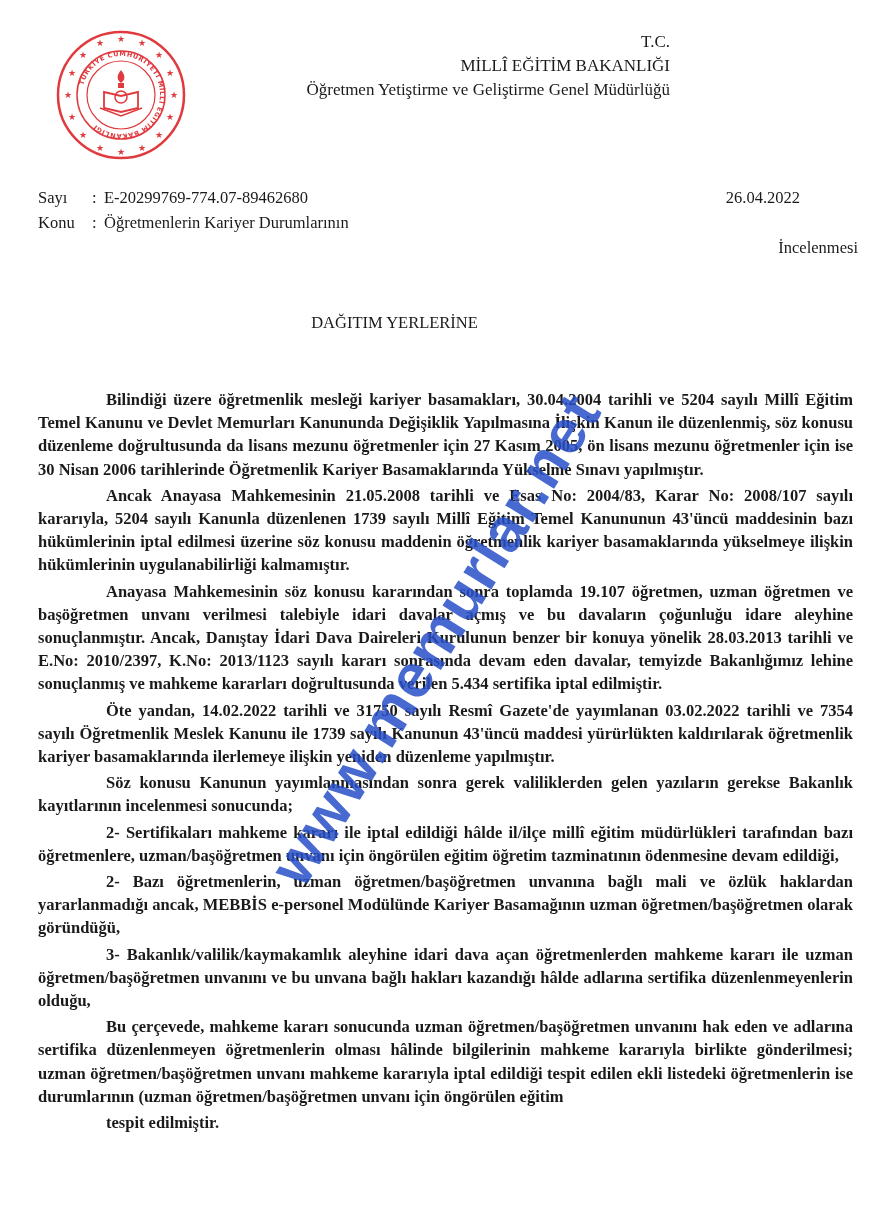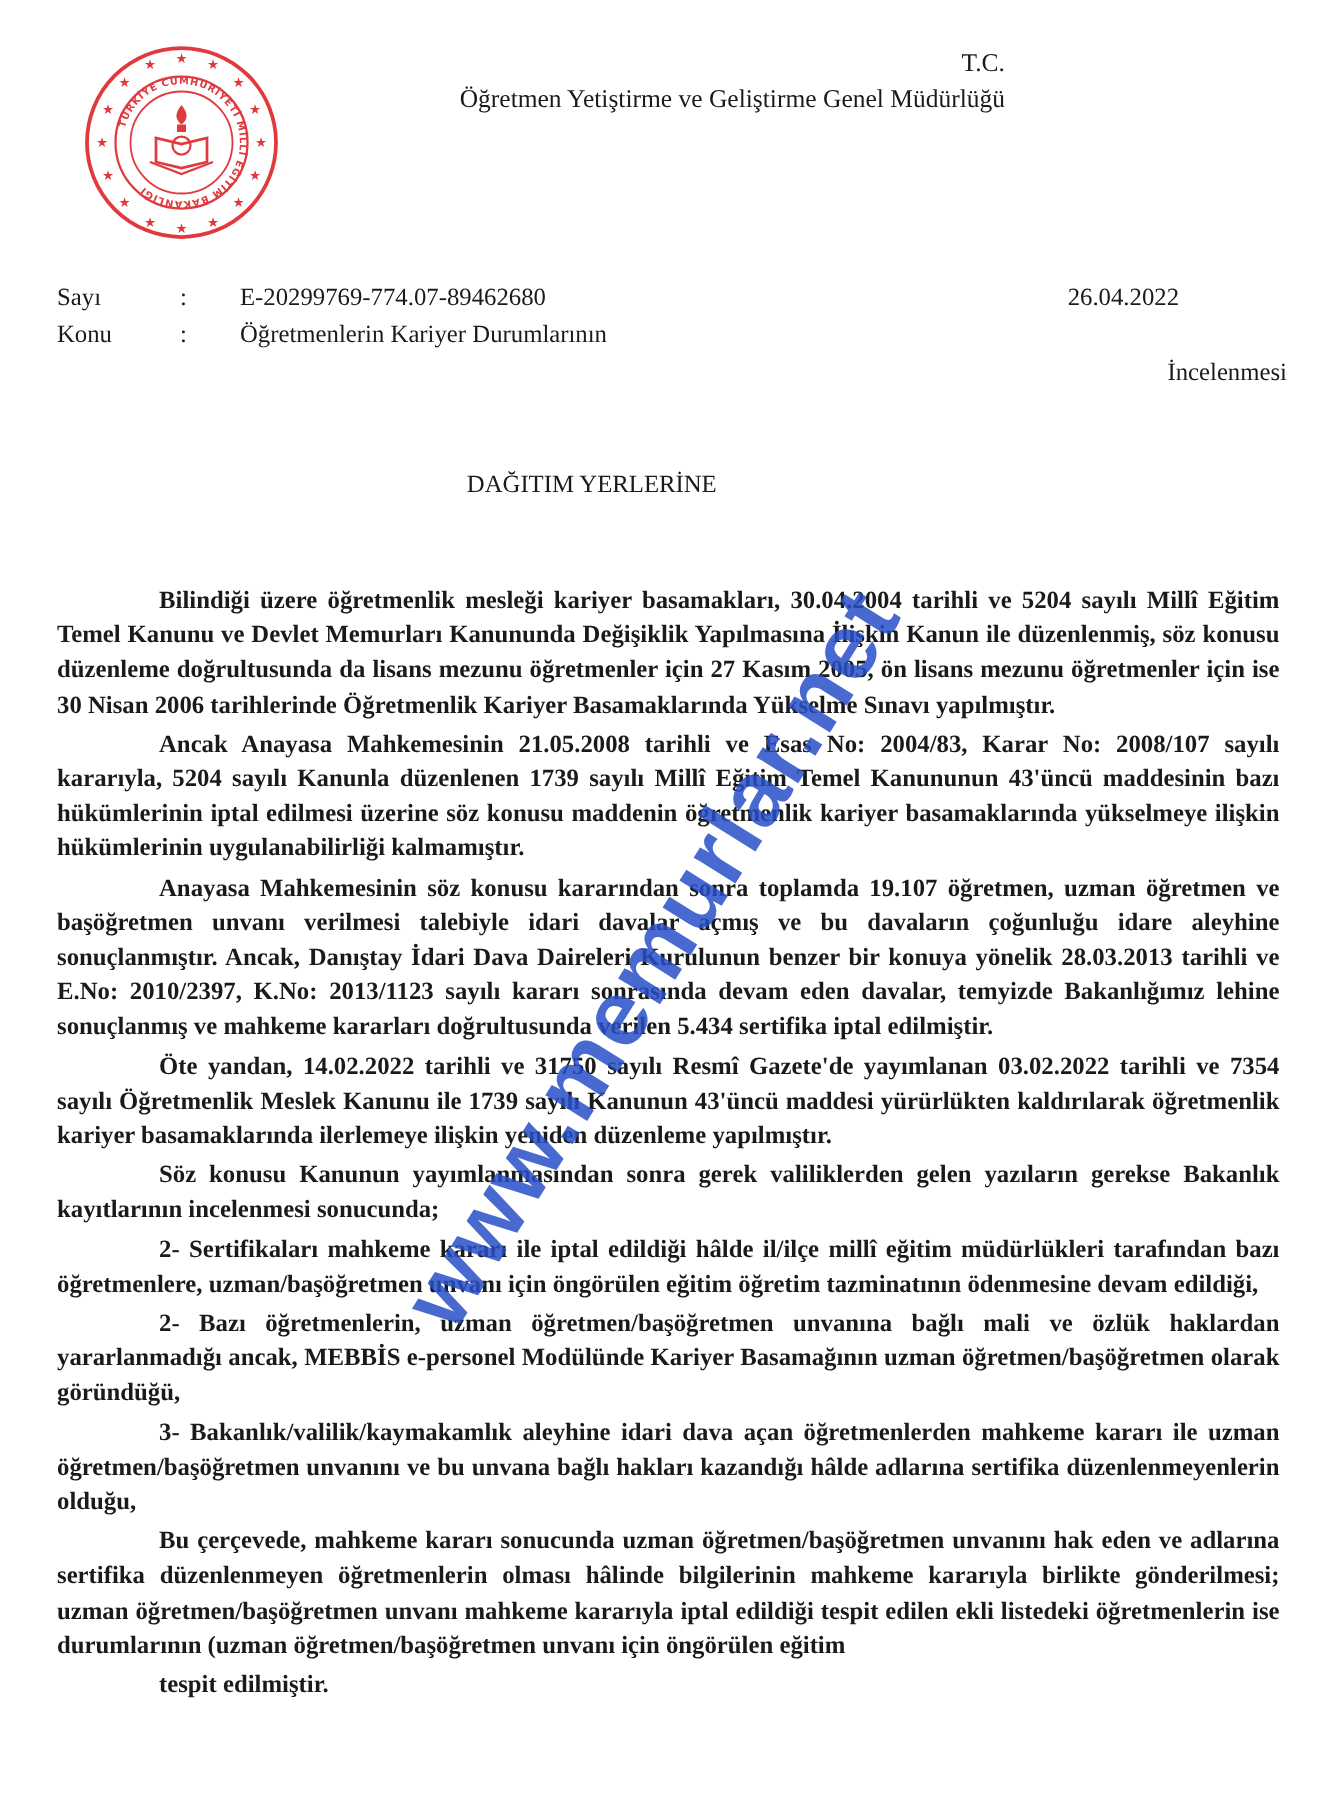--- a/index.html
+++ b/index.html
@@ -13,25 +13,25 @@
   }
   .header {
     position: absolute; left: 230px; top: 30px; width: 440px; text-align: right;
     font-size: 17px; line-height: 24px;
   }
   .header div { white-space: nowrap; }
   .meta {
     position: absolute; left: 38px; top: 185px; width: 820px;
     font-size: 16.5px; line-height: 25px;
   }
-  .meta-row { display: flex; position: relative; gap: 28px; }
+  .meta-row { display: flex; position: relative; }
   .meta-label { width: 54px; }
   .meta-sep { width: 12px; }
   .meta-value { flex: 1; }
-  .meta-date { position: absolute; right: 72px; top: 0; }
+  .meta-date { position: absolute; right: 58px; top: 0; }
   .meta-cont { padding-left: 66px; text-align: right; }
   .distribution {
     position: absolute; left: 0; top: 313px; width: 789px; text-align: center;
     font-size: 16.5px;
   }
   .body-text {
     position: absolute; left: 38px; top: 388px; width: 815px;
     font-size: 16.5px; line-height: 23.2px; text-align: justify; font-weight: bold;
   }
   .body-text p { margin: 0 0 3px 0; text-indent: 68px; }
@@ -82,20 +82,21 @@
     <path d="M67 42 C62 48 63 52 67 55 C71 52 72 48 67 42 Z" fill="#e03a3e"></path>
     <rect x="64" y="55" width="6" height="5" fill="#e03a3e"></rect>
     <circle cx="67" cy="69" r="6" fill="none" stroke="#e03a3e" stroke-width="1.5"></circle>
     <path d="M50 64 L50 80 L67 84 L84 80 L84 64 L67 68 Z" fill="none" stroke="#e03a3e" stroke-width="1.8"></path>
     <path d="M46 80 L67 88 L88 80" fill="none" stroke="#e03a3e" stroke-width="1.5"></path>
   </svg>
 </div>
 
 <div class="header">
   <div>T.C.</div>
+  <div>MİLLÎ EĞİTİM BAKANLIĞI</div>
   <div>Öğretmen Yetiştirme ve Geliştirme Genel Müdürlüğü</div>
 </div>
 
 <div class="meta">
   <div class="meta-row">
     <span class="meta-label">Sayı</span>
     <span class="meta-sep">:</span>
     <span class="meta-value">E-20299769-774.07-89462680</span>
     <span class="meta-date">26.04.2022</span>
   </div>

